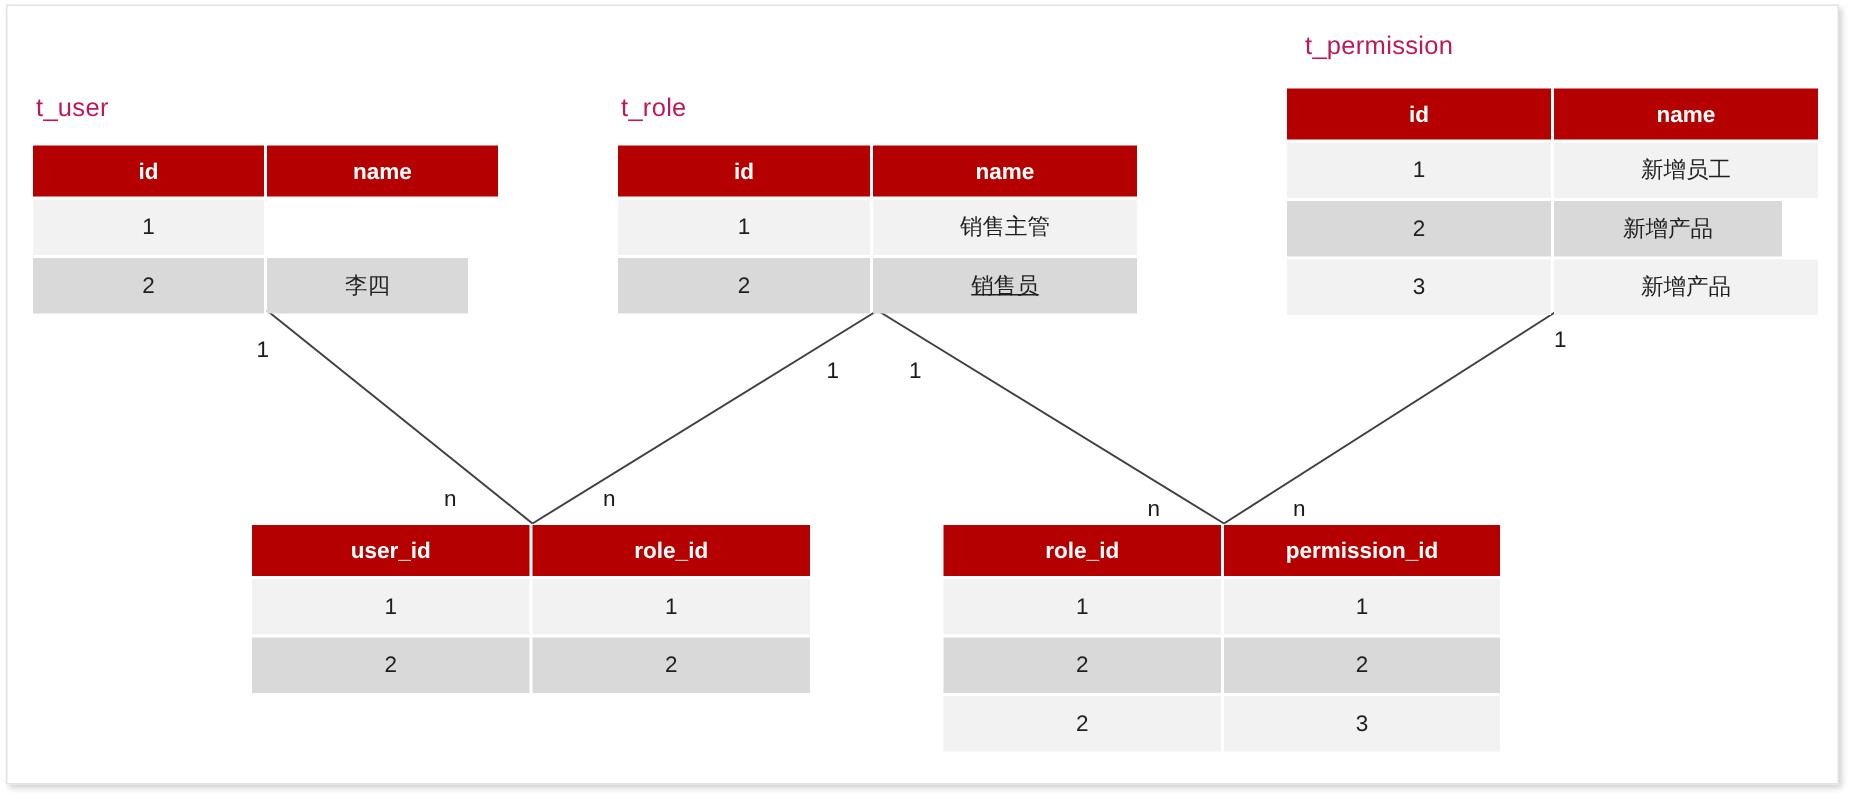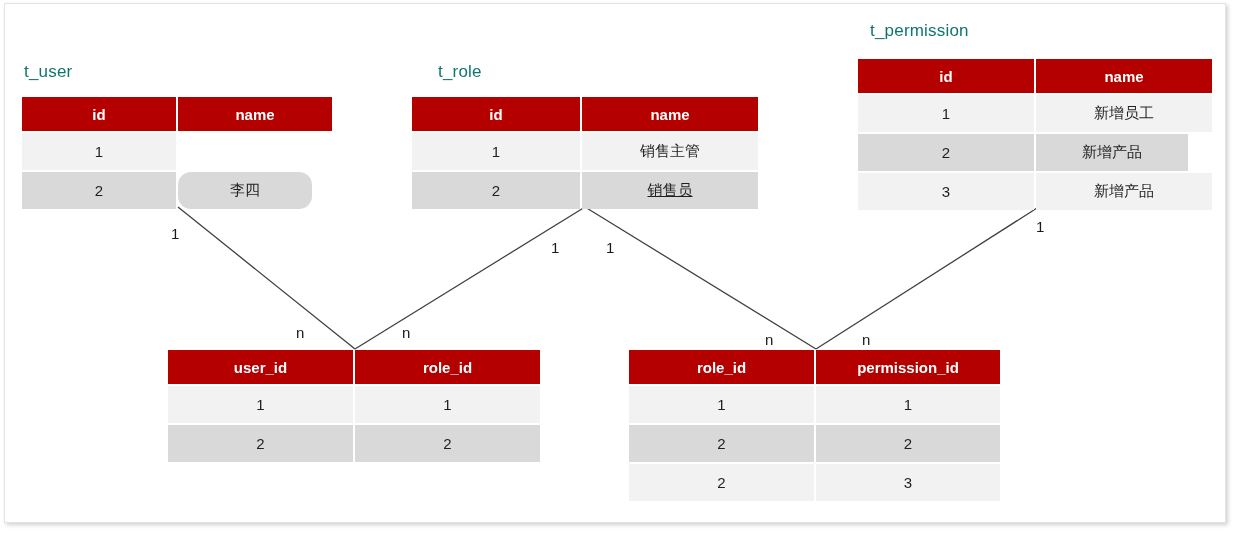--- a/index.html
+++ b/index.html
@@ -36,21 +36,21 @@
     pointer-events: none;
   }
   .er-table {
     position: absolute;
     display: flex;
     flex-direction: column;
   }
   .tbl-title {
     position: absolute;
     font-size: 17px;
-    color: #0f766e;
+    color: #be185d;
     white-space: nowrap;
     letter-spacing: 0.2px;
   }
   .row {
     display: flex;
     width: 100%;
   }
   .cell {
     box-sizing: border-box;
     text-align: right;
@@ -108,25 +108,25 @@
   <div class="er-table" id="tbl-t_user" style="left:22px; top:97px; width:310px;">
     <div class="row head-row">
       <div class="cell" style="width:154px; height:34px;">id</div>
       <div class="cell" style="width:154px; height:34px;">name</div>
     </div>
     <div class="row body-row odd">
       <div class="cell" style="width:154px; height:37px;">1</div>
     </div>
     <div class="row body-row even">
       <div class="cell" style="width:154px; height:37px;">2</div>
-      <div class="cell" style="width:134px; height:37px;border-radius:13px;">李四</div>
-    </div>
-  </div>
-
-  <div class="tbl-title" style="left:438px; top:62px;">t_role</div>
+      <div class="cell" style="width:134px; height:37px;">李四</div>
+    </div>
+  </div>
+
+  <div class="tbl-title" style="left:414px; top:62px;">t_role</div>
   <div class="er-table" id="tbl-t_role" style="left:412px; top:97px; width:346px;">
     <div class="row head-row">
       <div class="cell" style="width:168px; height:34px;">id</div>
       <div class="cell" style="width:176px; height:34px;">name</div>
     </div>
     <div class="row body-row odd">
       <div class="cell" style="width:168px; height:37px;">1</div>
       <div class="cell" style="width:176px; height:37px;">销售主管</div>
     </div>
     <div class="row body-row even">

